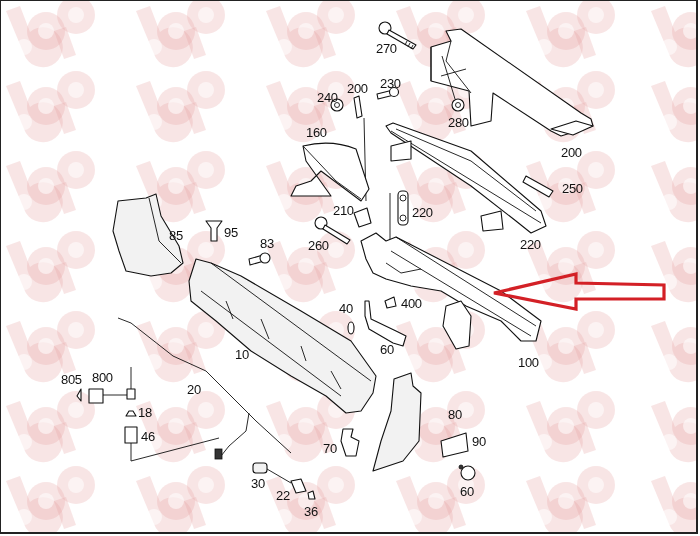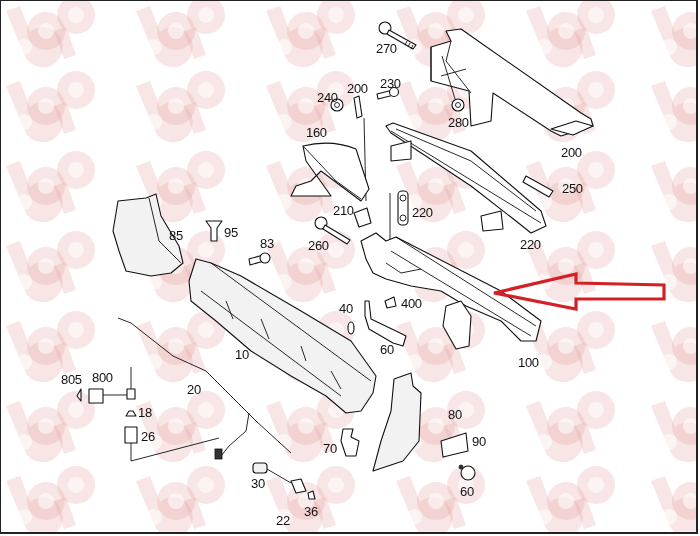--- a/index.html
+++ b/index.html
@@ -232,21 +232,21 @@
 <span class="lbl" style="left:338px;top:301px">40</span>
 <span class="lbl" style="left:400px;top:296px">400</span>
 <span class="lbl" style="left:379px;top:342px">60</span>
 <span class="lbl" style="left:234px;top:347px">10</span>
 <span class="lbl" style="left:517px;top:355px">100</span>
 <span class="lbl" style="left:60px;top:372px">805</span>
 <span class="lbl" style="left:91px;top:370px">800</span>
 <span class="lbl" style="left:186px;top:382px">20</span>
 <span class="lbl" style="left:137px;top:405px">18</span>
 <span class="lbl" style="left:447px;top:407px">80</span>
-<span class="lbl" style="left:140px;top:429px">26</span>
+<span class="lbl" style="left:140px;top:429px">46</span>
 <span class="lbl" style="left:471px;top:434px">90</span>
 <span class="lbl" style="left:322px;top:441px">70</span>
 <span class="lbl" style="left:250px;top:476px">30</span>
 <span class="lbl" style="left:459px;top:484px">60</span>
-<span class="lbl" style="left:275px;top:513px">22</span>
+<span class="lbl" style="left:275px;top:488px">22</span>
 <span class="lbl" style="left:303px;top:504px">36</span>
 
 </div>
 
 </body></html>

